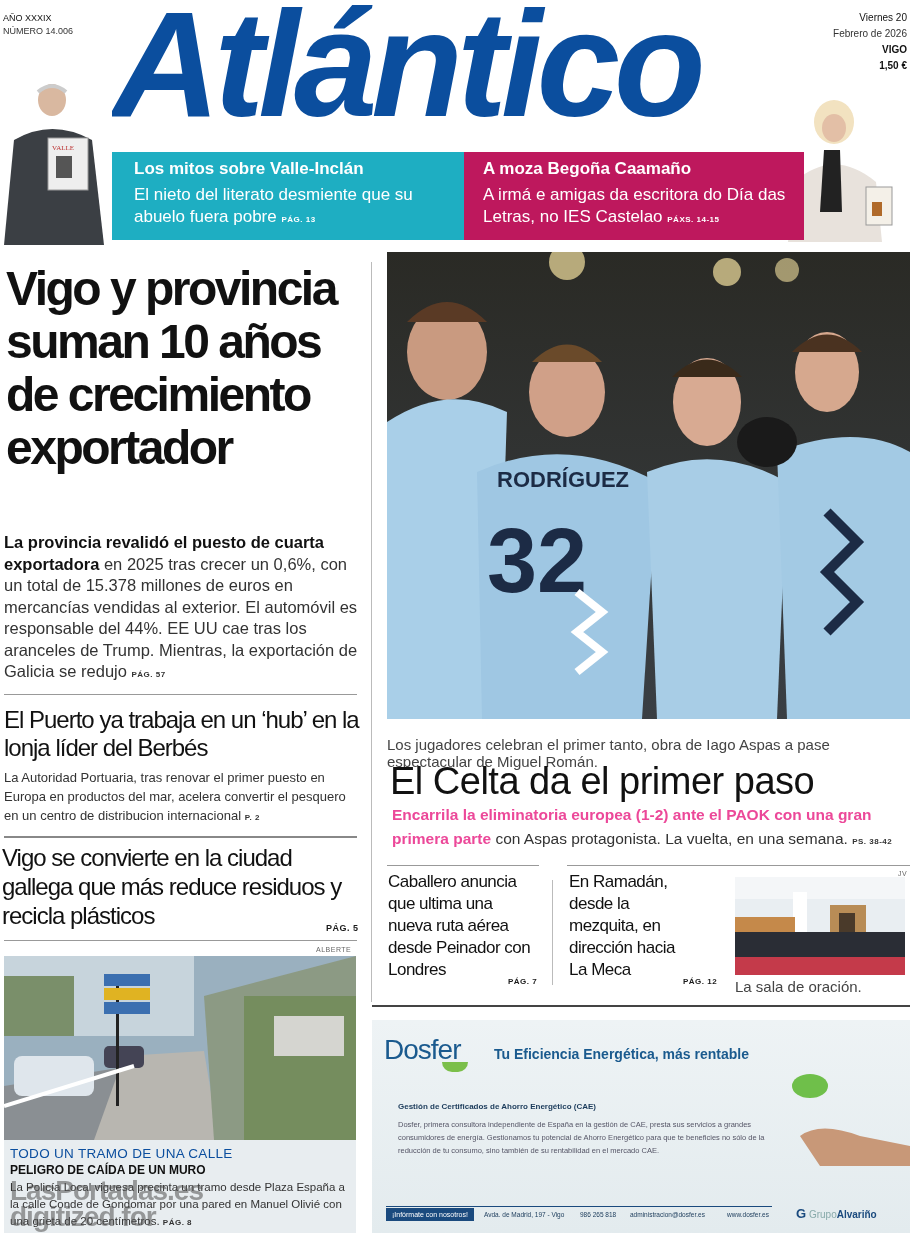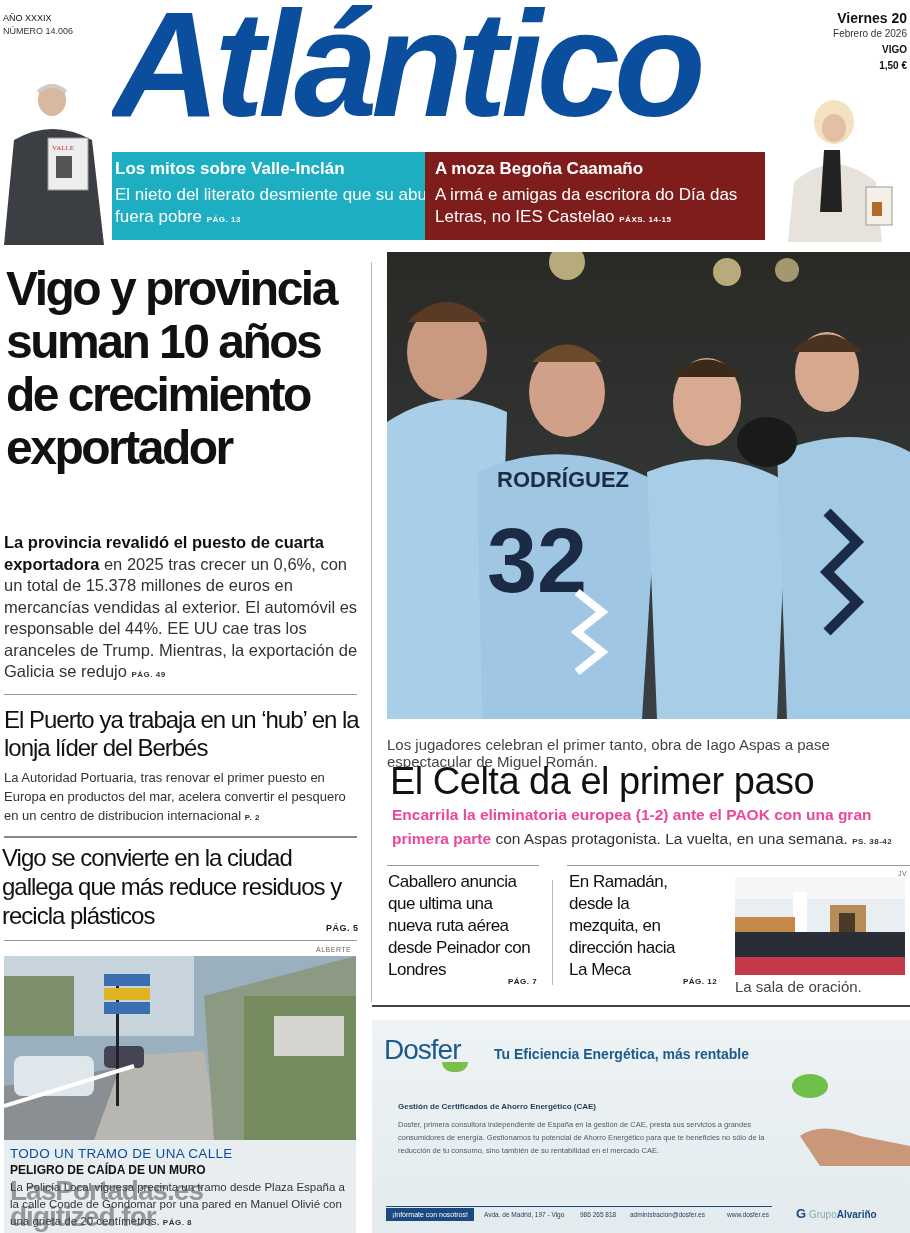--- a/index.html
+++ b/index.html
@@ -2,28 +2,28 @@
 <html><head>
 <meta charset="utf-8">
 <style>
 *{box-sizing:border-box;margin:0;padding:0}
 body{width:910px;height:1233px;background:#fff;font-family:"Liberation Sans",sans-serif;color:#1a1a1a;position:relative;overflow:hidden}
 .abs{position:absolute}
 .issue{left:3px;top:12px;font-size:9px;line-height:13px;color:#333}
 .issue b{font-weight:normal;color:#111}
 .masthead{left:112px;top:-6px;width:690px;height:140px;font-family:"Liberation Sans",sans-serif;font-weight:bold;font-style:italic;font-size:150px;letter-spacing:-6px;color:#0b4e9e;line-height:140px;white-space:nowrap}
 .dateblk{right:3px;top:10px;text-align:right;font-size:10px;line-height:16px;color:#333}
-.dateblk .day{font-size:14px;font-weight:bold;color:#111}
+.dateblk .day{font-size:10px;font-weight:normal;color:#111}
 .dateblk .city,.dateblk .price{font-weight:bold;color:#111}
 .teaser{top:152px;height:88px;padding:6px 12px;color:#fff}
 .teaser .h{font-weight:bold;font-size:17px;line-height:22px}
 .teaser .s{font-size:17px;line-height:22px;margin-top:4px}
 .pg{font-size:8px;font-weight:bold;letter-spacing:.5px}
-.t1{left:112px;width:367px;background:#1eaec2;padding-left:3px}
-.t2{left:425px;width:340px;background:#7f1d1d;padding-left:10px}
+.t1{left:112px;width:367px;background:#1eaec2;padding-left:22px}
+.t2{left:464px;width:340px;background:#be185d;padding-left:19px}
 .person1{left:0;width:112px;top:80px}
 .person2{left:784px;width:126px;top:92px}
 .vline{background:#bbb}
 .hline{background:#999;height:1px}
 .lead-h{left:6px;top:262px;width:360px;font-weight:bold;font-size:48px;line-height:53px;letter-spacing:-2.5px;color:#111}
 .lead-b{left:4px;top:532px;width:358px;font-size:16.5px;line-height:21.5px;color:#333}
 .lead-b b{color:#111}
 .h2{font-size:24px;line-height:28px;letter-spacing:-1px;color:#111}
 .body2{font-size:13px;line-height:19px;color:#333}
 .photo{background:#333;overflow:hidden}
@@ -85,21 +85,21 @@
 </div>
 <div class="abs teaser t2">
   <div class="h">A moza Begoña Caamaño</div>
   <div class="s"><span>A irmá e amigas da escritora do Día das Letras, no IES Castelao</span> <span class="pg">PÁXS. 14-15</span></div>
 </div>
 
 <div class="abs vline" style="left:371px;top:262px;width:1px;height:740px"></div>
 
 <div class="abs lead-h">Vigo y provincia suman 10 años de crecimiento exportador</div>
 <div class="abs lead-b">
-  <b>La provincia revalidó el puesto de cuarta exportadora</b><span> en 2025 tras crecer un 0,6%, con un total de 15.378 millones de euros en mercancías vendidas al exterior. El automóvil es responsable del 44%. EE UU cae tras los aranceles de Trump. Mientras, la exportación de Galicia se redujo</span> <span class="pg">PÁG. 49</span>
+  <b>La provincia revalidó el puesto de cuarta exportadora</b><span> en 2025 tras crecer un 0,6%, con un total de 15.378 millones de euros en mercancías vendidas al exterior. El automóvil es responsable del 44%. EE UU cae tras los aranceles de Trump. Mientras, la exportación de Galicia se redujo</span> <span class="pg">PÁG. 57</span>
 </div>
 <div class="abs hline" style="left:4px;top:694px;width:353px"></div>
 
 <div class="abs h2" style="left:4px;top:706px;width:360px">El Puerto ya trabaja en un ‘hub’ en la lonja líder del Berbés</div>
 <div class="abs body2" style="left:4px;top:768px;width:355px">
   <span>La Autoridad Portuaria, tras renovar el primer puesto en Europa en productos del mar, acelera convertir el pesquero en un centro de distribucion internacional</span> <span class="pg">P. 2</span>
 </div>
 <div class="abs hline" style="left:4px;top:836px;width:353px;height:2px;background:#888"></div>
 
 <div class="abs h2" style="left:2px;top:843px;width:356px;line-height:29px">Vigo se convierte en la ciudad gallega que más reduce residuos y recicla plásticos</div>

